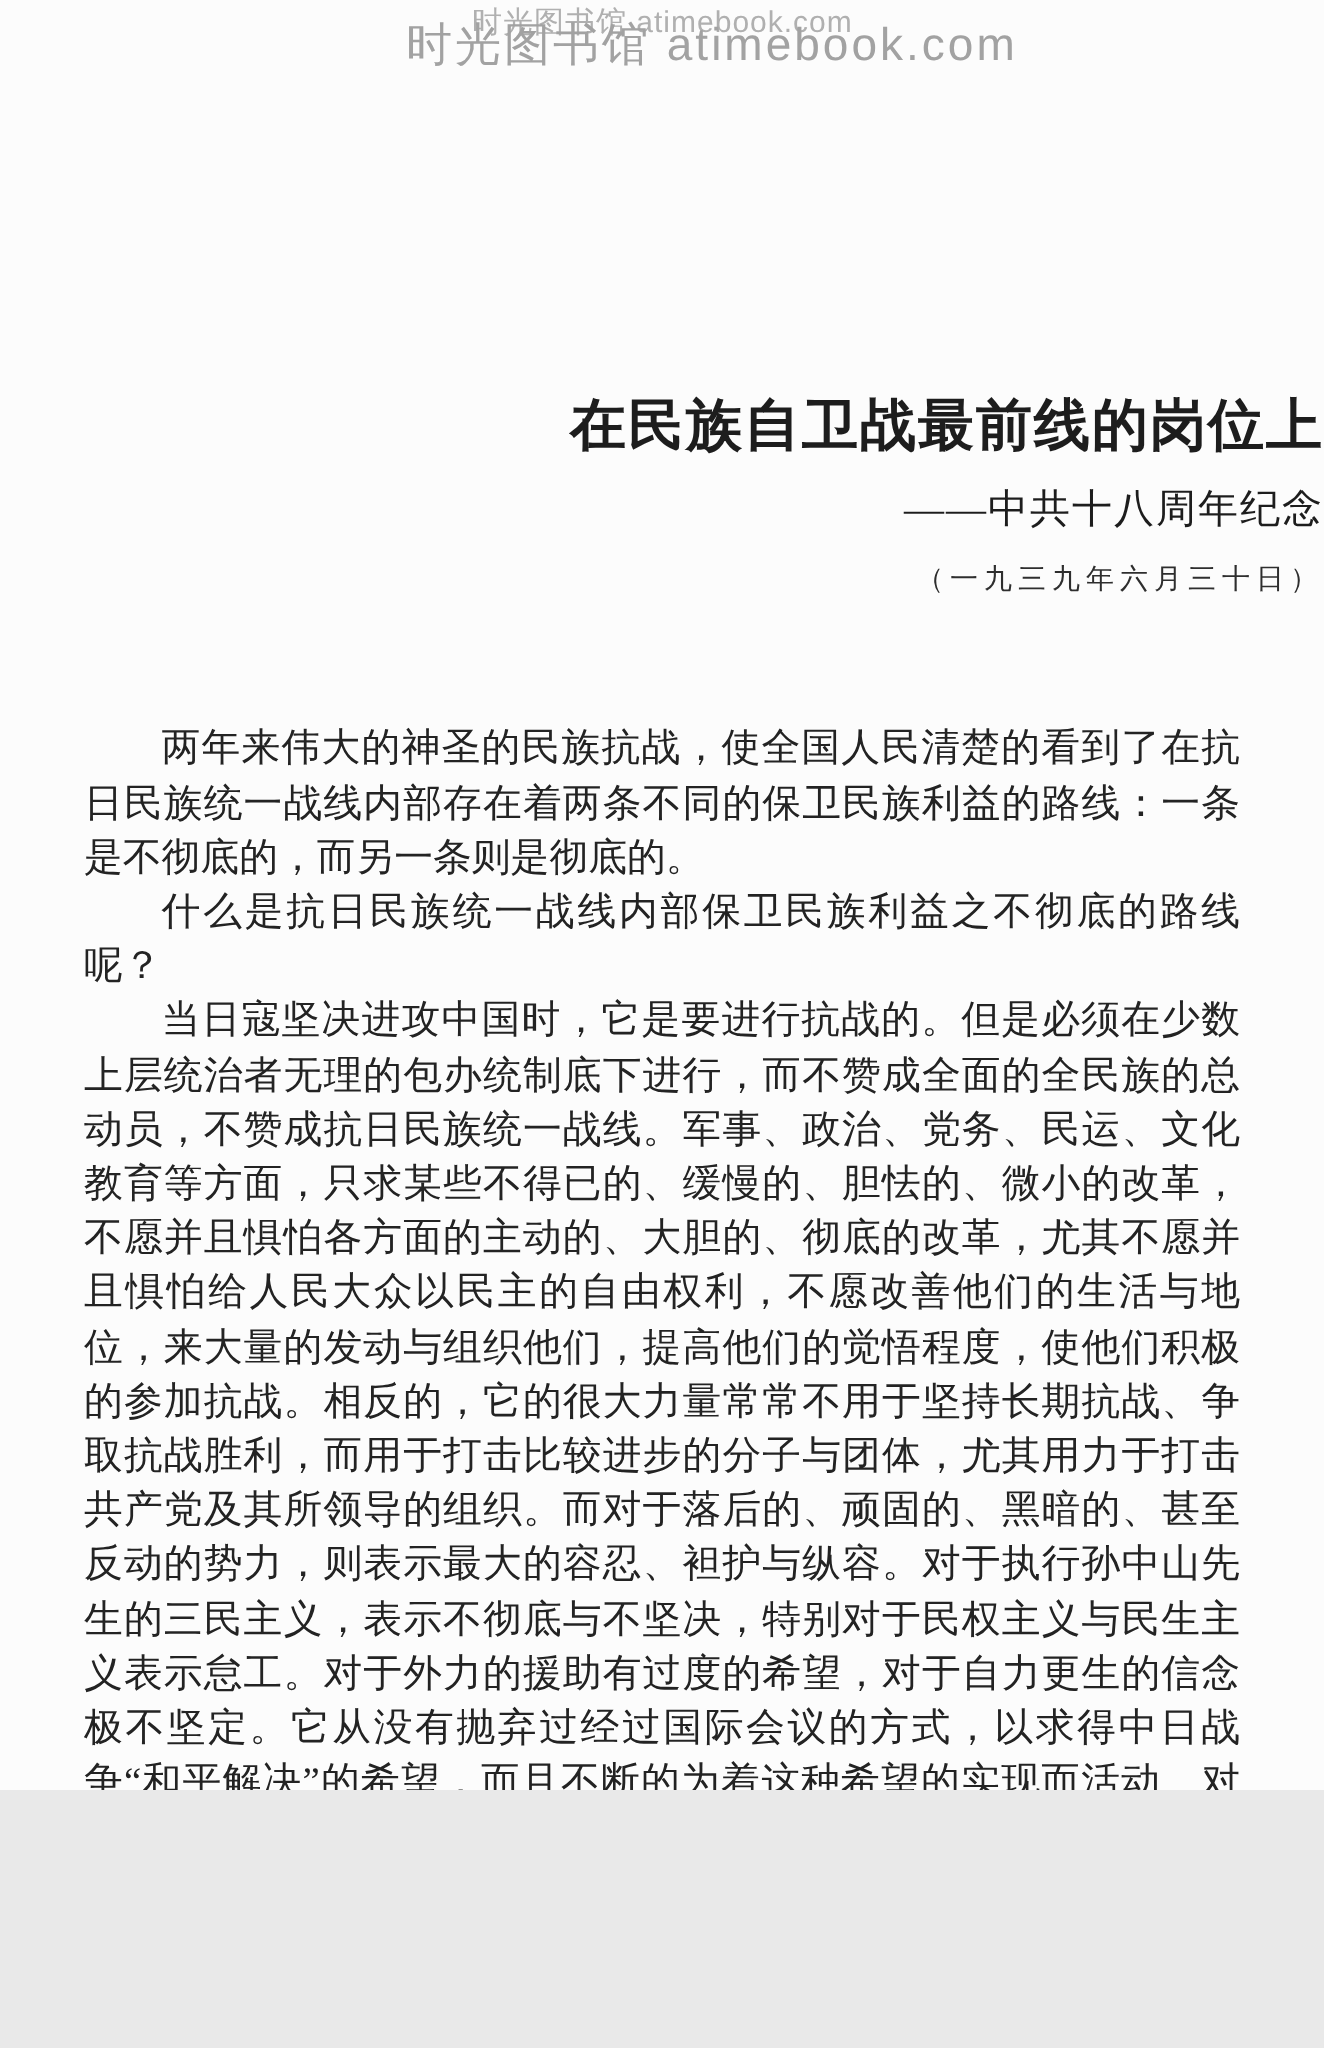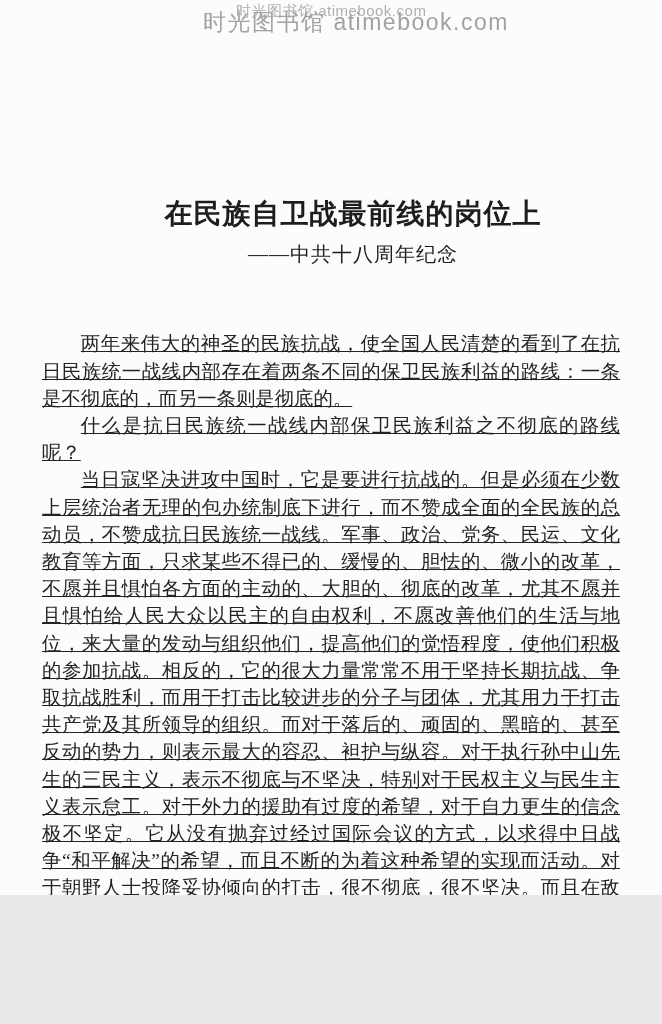--- a/index.html
+++ b/index.html
@@ -42,21 +42,21 @@
   .wm-large {
     left: 203px;
     top: 7px;
     font-size: 23px;
     letter-spacing: 1.5px;
     color: #a2a2a2;
   }
   
   .heading {
     padding-top: 196px;
-    text-align: center;
+    text-align: right;
     padding-left: 44px;
   }
   .title {
     margin: 0;
     font-size: 28px;
     font-weight: 700;
     letter-spacing: 1px;
     line-height: 1.3;
     color: #1d1d1d;
   }
@@ -78,36 +78,36 @@
     margin: 62px 42px 0 42px;
     font-size: 19.4px;
     line-height: 27.2px;
     text-align: justify;
     color: #232323;
   }
   .content p {
     margin: 0;
     padding: 0;
     text-indent: 2em;
-    text-decoration: underline;
   }
 </style>
 </head>
 <body>
 
 <div class="page">
 
   <div class="watermark">
     <span class="wm wm-small">时光图书馆 atimebook.com</span>
     <span class="wm wm-large">时光图书馆 atimebook.com</span>
   </div>
 
   <div class="heading">
     <h1 class="title">在民族自卫战最前线的岗位上</h1>
     <div class="subtitle">——中共十八周年纪念</div>
+    <div class="dateline">（一九三九年六月三十日）</div>
   </div>
 
   <div class="content">
     <p>两年来伟大的神圣的民族抗战，使全国人民清楚的看到了在抗日民族统一战线内部存在着两条不同的保卫民族利益的路线：一条是不彻底的，而另一条则是彻底的。</p>
     <p>什么是抗日民族统一战线内部保卫民族利益之不彻底的路线呢？</p>
     <p>当日寇坚决进攻中国时，它是要进行抗战的。但是必须在少数上层统治者无理的包办统制底下进行，而不赞成全面的全民族的总动员，不赞成抗日民族统一战线。军事、政治、党务、民运、文化教育等方面，只求某些不得已的、缓慢的、胆怯的、微小的改革，不愿并且惧怕各方面的主动的、大胆的、彻底的改革，尤其不愿并且惧怕给人民大众以民主的自由权利，不愿改善他们的生活与地位，来大量的发动与组织他们，提高他们的觉悟程度，使他们积极的参加抗战。相反的，它的很大力量常常不用于坚持长期抗战、争取抗战胜利，而用于打击比较进步的分子与团体，尤其用力于打击共产党及其所领导的组织。而对于落后的、顽固的、黑暗的、甚至反动的势力，则表示最大的容忍、袒护与纵容。对于执行孙中山先生的三民主义，表示不彻底与不坚决，特别对于民权主义与民生主义表示怠工。对于外力的援助有过度的希望，对于自力更生的信念极不坚定。它从没有抛弃过经过国际会议的方式，以求得中日战争“和平解决”的希望，而且不断的为着这种希望的实现而活动。对于朝野人士投降妥协倾向的打击，很不彻底，很不坚决。而且在敌人诱降的活动与英、美妥协派的调停之下，自己也表示动摇不定，准备投降妥协，甚至表示只要日寇退出华中、华南，中国就可以停止抗日。华北是准备随时放弃的，东四省则早已不放在应该收复的失地之内了。……</p>
 
   </div>
 
 </div>

